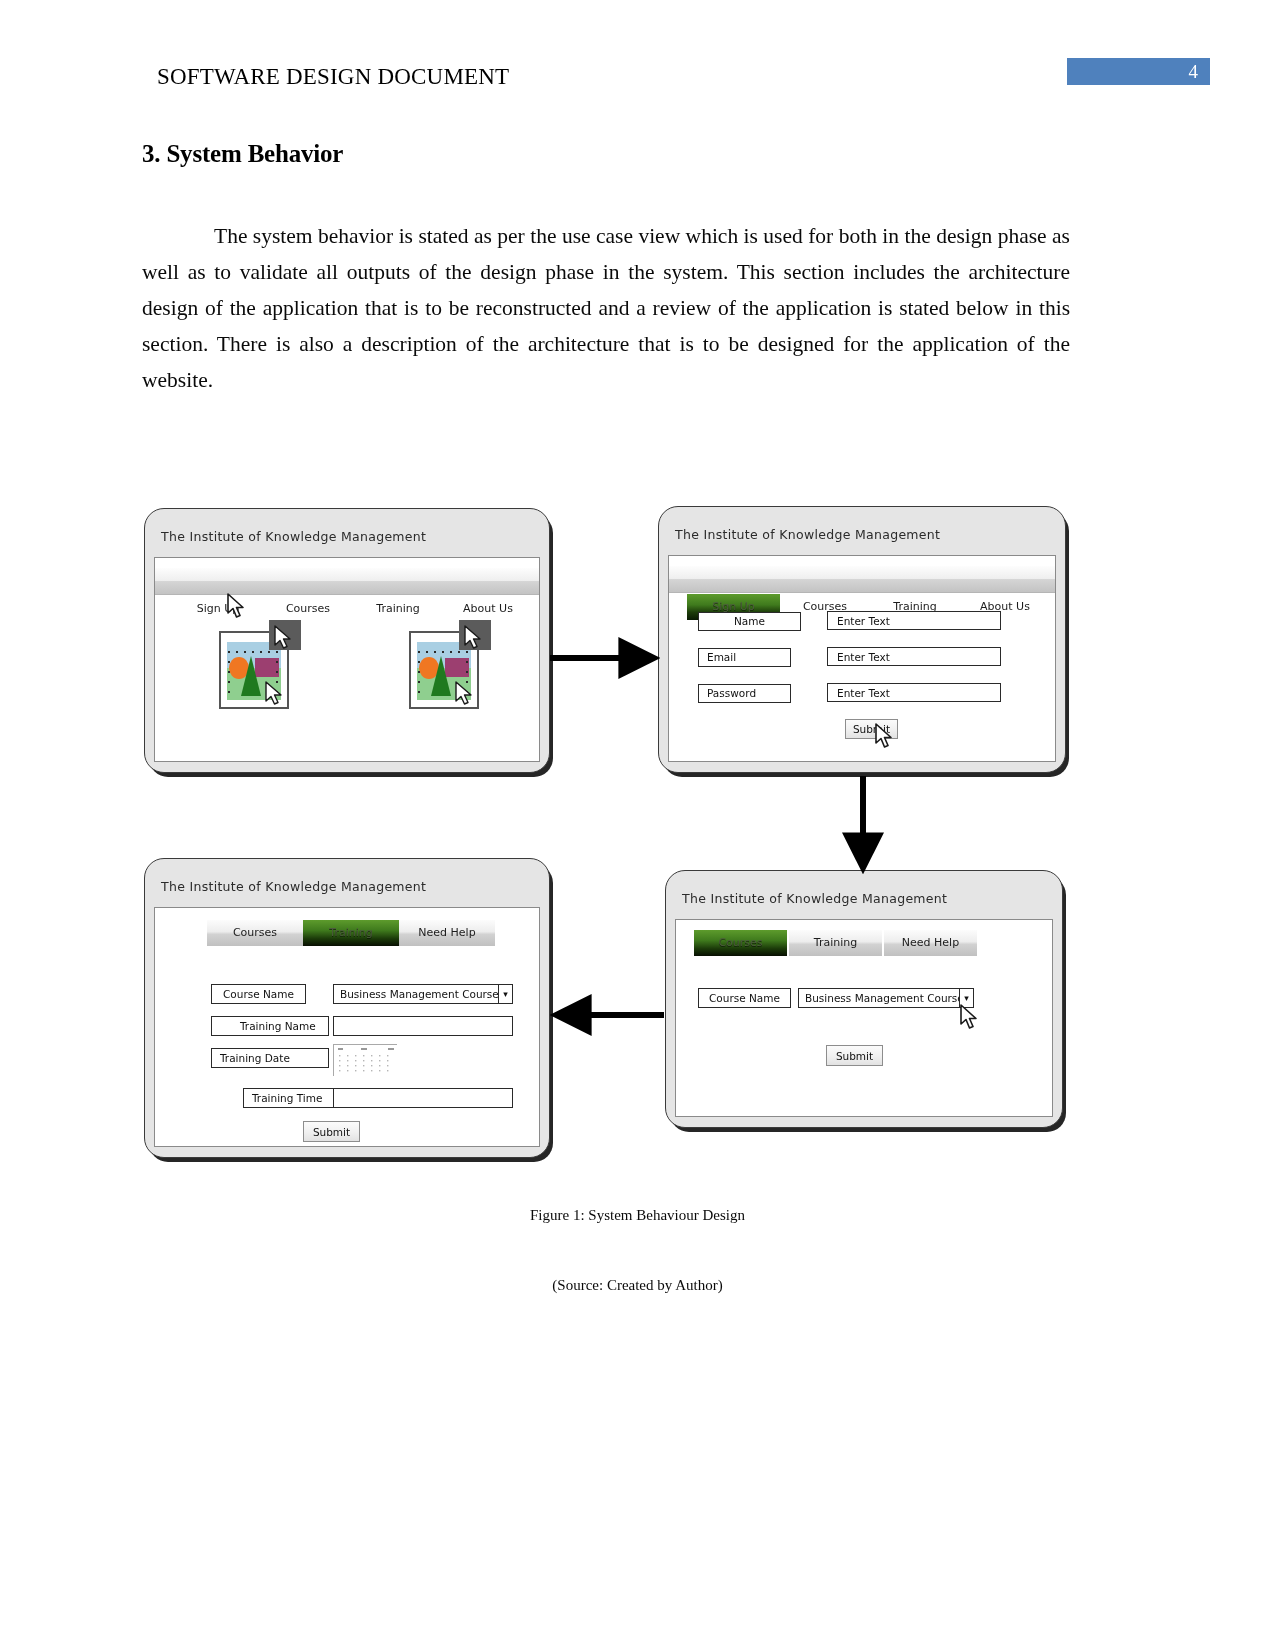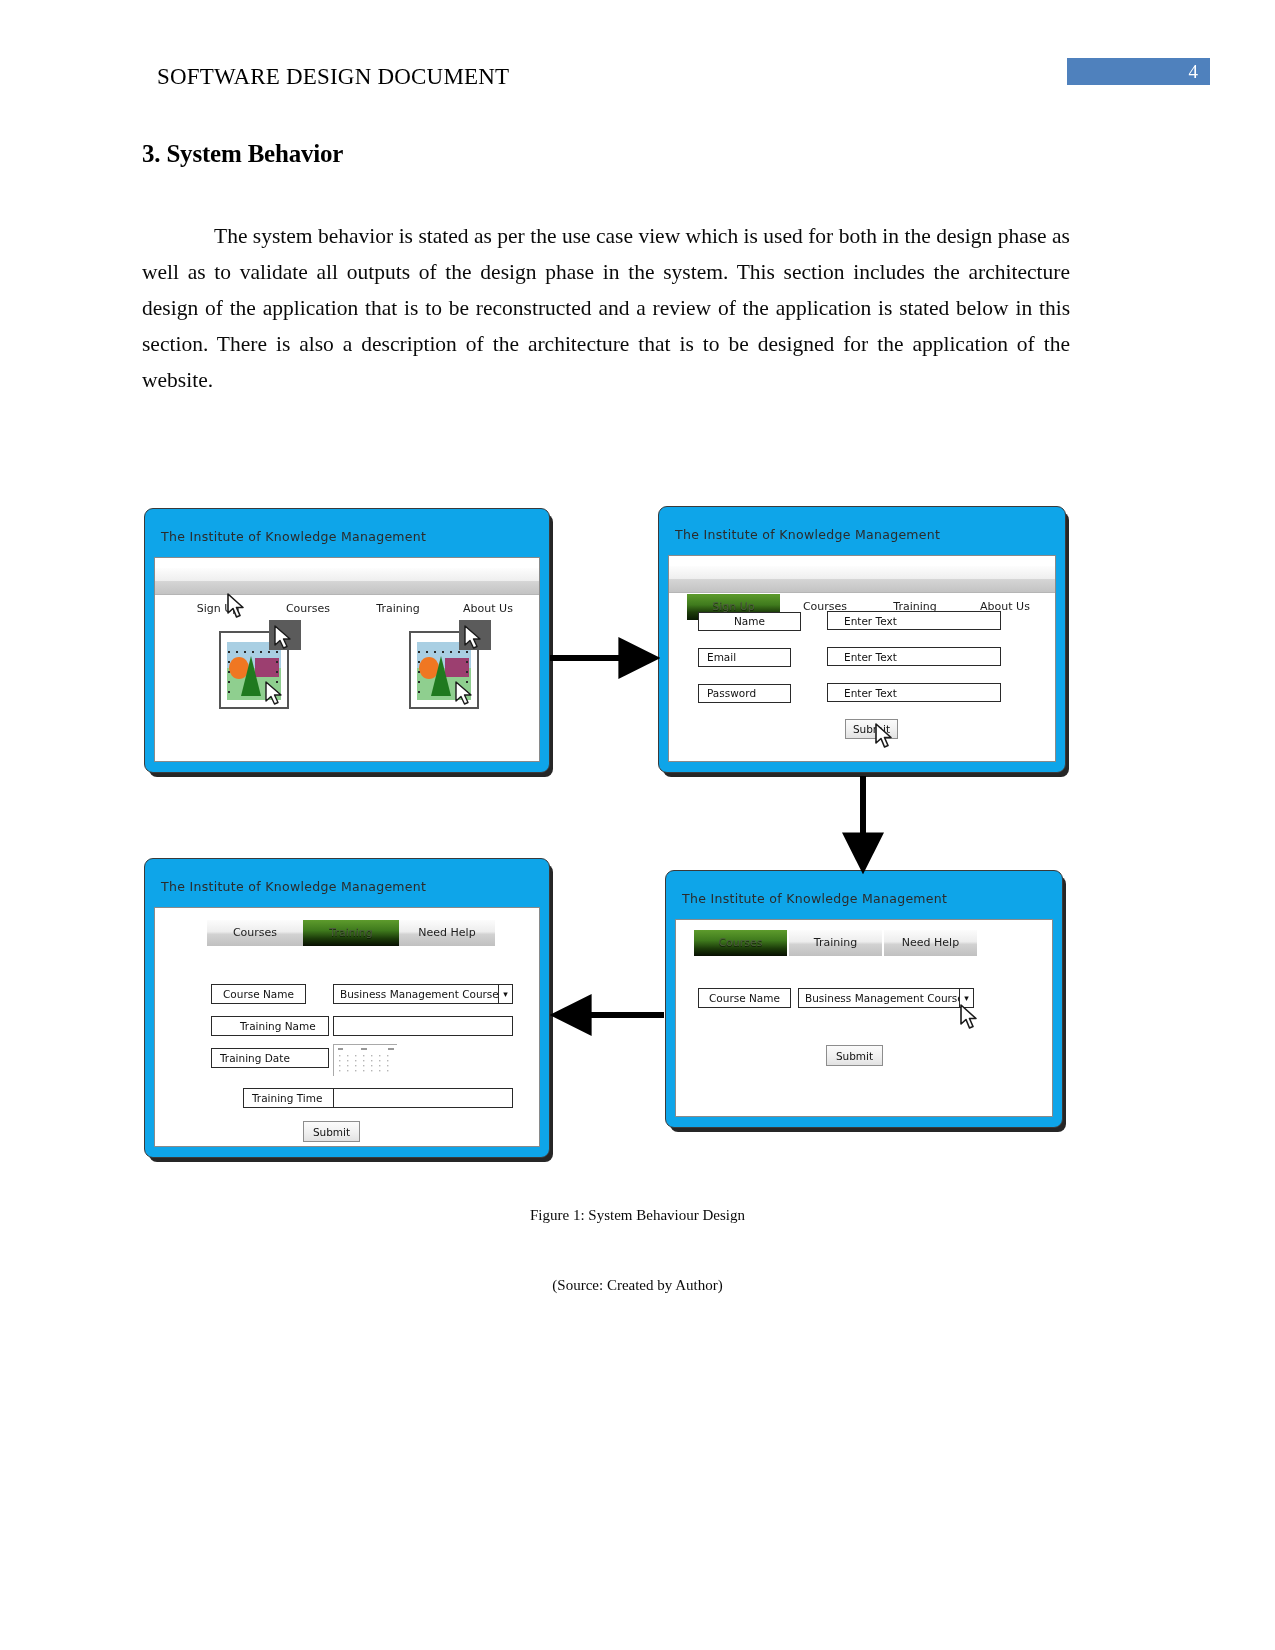--- a/index.html
+++ b/index.html
@@ -78,23 +78,23 @@
     position: absolute;
     left: 140px;
     top: 498px;
     width: 950px;
     height: 690px;
   }
 
   
   .mockup {
     position: absolute;
-    background: #0ea5e9;
+    background: #e5e5e5;
     border: 1.5px solid #3a3a3a;
-    border-radius: 9px;
+    border-radius: 20px;
     box-shadow: 4px 5px 0 -1px rgba(0,0,0,0.85);
     box-sizing: border-box;
   }
   .mockup-title {
     position: absolute;
     left: 16px;
     top: 20px;
     font-family: "DejaVu Sans", sans-serif;
     font-size: 12.5px;
     color: #2b2b2b;
@@ -180,21 +180,21 @@
   .inputbox {
     position: absolute;
     box-sizing: border-box;
     border: 1.5px solid #2a2a2a;
     background: #ffffff;
     font-family: "DejaVu Sans", sans-serif;
     font-size: 10.5px;
     color: #111111;
     display: flex;
     align-items: center;
-    padding-left: 16px;
+    padding-left: 9px;
     white-space: nowrap;
   }
   .selectbox {
     position: absolute;
     box-sizing: border-box;
     border: 1.5px solid #2a2a2a;
     background: #ffffff;
     font-family: "DejaVu Sans", sans-serif;
     font-size: 10.5px;
     color: #111111;

